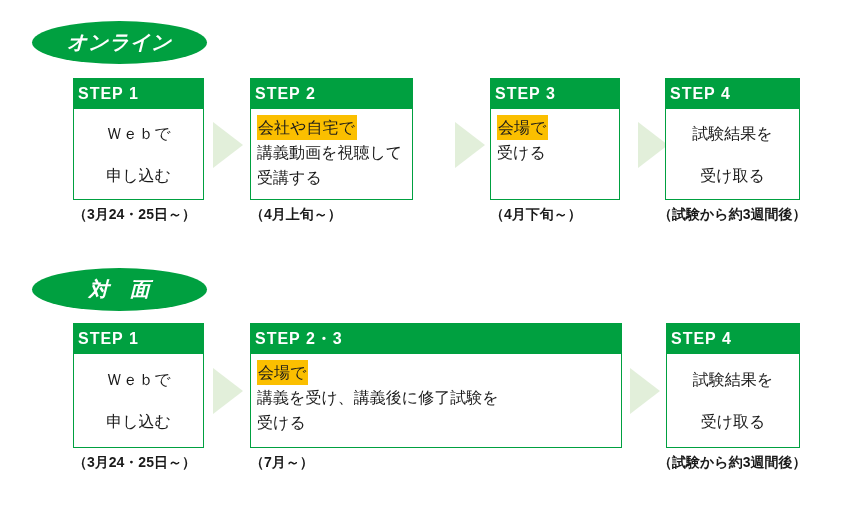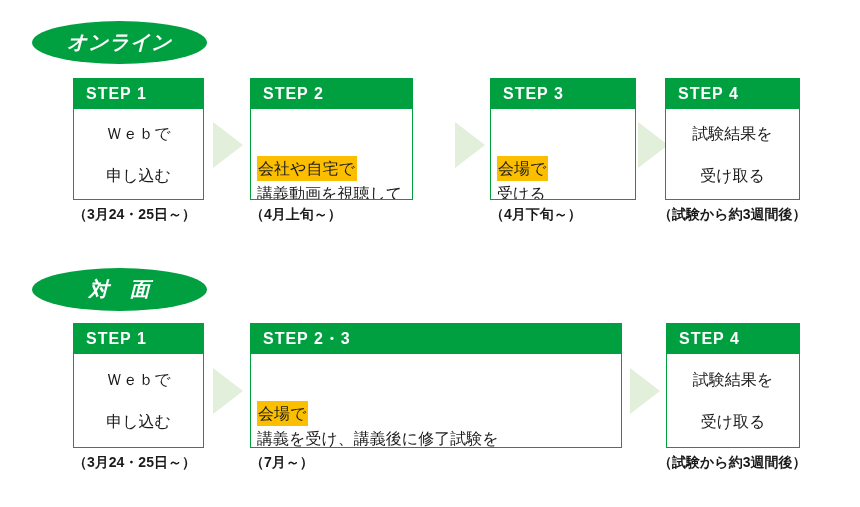--- a/index.html
+++ b/index.html
@@ -46,21 +46,21 @@
     flex-direction: column;
   }
   .step-header {
     background: var(--green, #00a040);
     color: #ffffff;
     font-size: 16px;
     font-weight: bold;
     letter-spacing: 1px;
     height: 30px;
     line-height: 30px;
-    padding-left: 12px;
+    padding-left: 4px;
     box-sizing: border-box;
     flex: 0 0 auto;
     white-space: nowrap;
   }
   .step-body {
     flex: 1 1 auto;
     position: relative;
     box-sizing: border-box;
     color: #1a1a1a;
     font-size: 16px;
@@ -73,21 +73,20 @@
     flex-direction: column;
     align-items: center;
     justify-content: center;
     text-align: center;
     gap: 17px;
   }
   
   .step-body.left {
     display: block;
     padding: 6px 0 0 6px;
-    margin-top: 41px;
   }
   .step-line {
     display: block;
     white-space: nowrap;
   }
   .step-line.hl {
     background: var(--highlight, #fbbf00);
     display: inline-block;
     padding: 0 2px 0 1px;
   }
@@ -135,21 +134,21 @@
     <div class="step-body left">
         <div class="step-line"><span class="step-line hl">会社や自宅で</span></div>
         <div class="step-line">講義動画を視聴して</div>
         <div class="step-line">受講する</div>
       </div>
   </div>
   <div class="step-caption" style="left: 250px; top: 206px;">（4月上旬～）</div>
 
   <div class="flow-arrow" style="left: 455px; top: 122px; border-width: 23px 0px 23px 30px;"></div>
 
-  <div class="step-box" style="left: 490px; top: 78px; width: 146px; height: 122px;">
+  <div class="step-box" style="left: 490px; top: 78px; width: 130px; height: 122px;">
     <div class="step-header">STEP 3</div>
     <div class="step-body left">
         <div class="step-line"><span class="step-line hl">会場で</span></div>
         <div class="step-line">受ける</div>
       </div>
   </div>
   <div class="step-caption" style="left: 490px; top: 206px;">（4月下旬～）</div>
 
   <div class="flow-arrow" style="left: 638px; top: 122px; border-width: 23px 0px 23px 30px;"></div>
 

